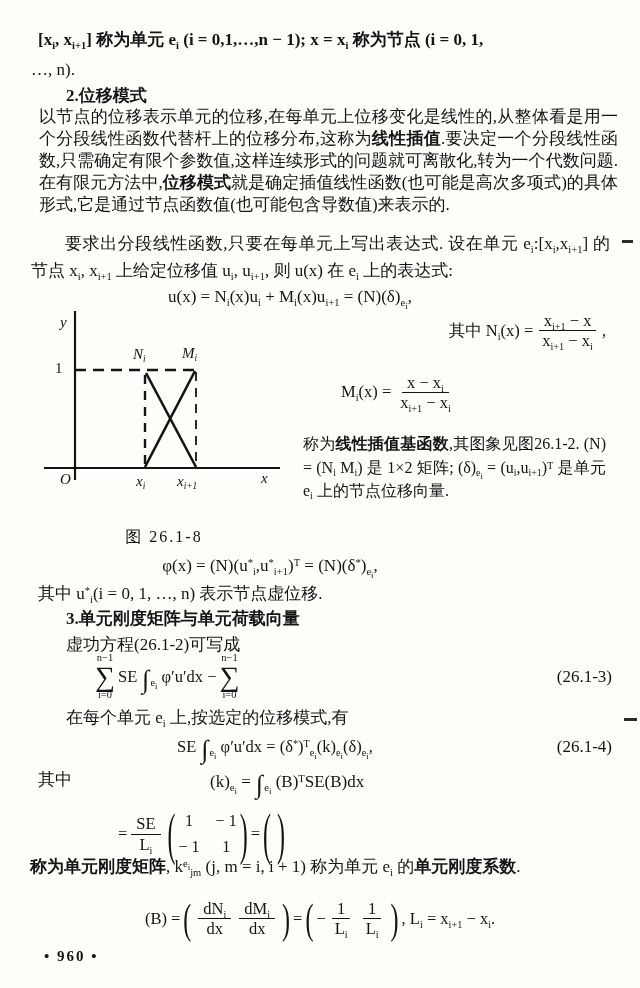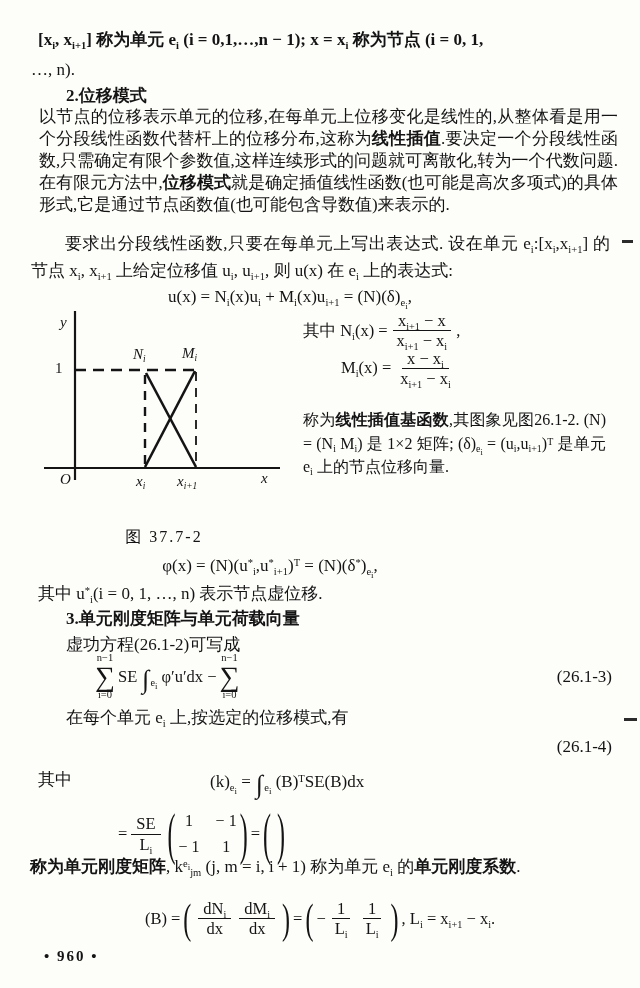--- a/index.html
+++ b/index.html
@@ -61,32 +61,32 @@
   </svg>
   <span class="fig-label" style="left:32px;top:6px;">y</span>
   <span class="fig-label" style="left:27px;top:52px;font-style:normal;">1</span>
   <span class="fig-label" style="left:105px;top:38px;">N<sub>i</sub></span>
   <span class="fig-label" style="left:154px;top:37px;">M<sub>i</sub></span>
   <span class="fig-label" style="left:32px;top:163px;">O</span>
   <span class="fig-label" style="left:108px;top:165px;">x<sub>i</sub></span>
   <span class="fig-label" style="left:149px;top:165px;">x<sub>i+1</sub></span>
   <span class="fig-label" style="left:233px;top:162px;">x</span>
 </div>
-<div class="abs caption" style="left:28px;top:527px;width:272px;text-align:center;">图  37.7-2</div>
+<div class="abs caption" style="left:28px;top:527px;width:272px;text-align:center;">图  26.1-8</div>
 
 <div class="abs" style="left:303px;top:312px;width:303px;">
-  <div class="frow math" style="font-size:16.5px;">
+  <div class="frow math" style="font-size:16.5px;justify-content:flex-end;">
     <span>其中 N<sub>i</sub>(x) =</span>
     <span class="frac">
       <span class="num">x<sub>i+1</sub> − x</span>
       <span class="den">x<sub>i+1</sub> − x<sub>i</sub></span>
     </span>
     <span>,</span>
   </div>
-  <div class="frow math" style="font-size:16.5px;margin-top:0;margin-left:38px;">
+  <div class="frow math" style="font-size:16.5px;margin-top:24px;margin-left:38px;">
     <span>M<sub>i</sub>(x) =</span>
     <span class="frac">
       <span class="num">x − x<sub>i</sub></span>
       <span class="den">x<sub>i+1</sub> − x<sub>i</sub></span>
     </span>
     <span></span>
   </div>
   <div class="just" style="font-size:16px;line-height:23.3px;margin-top:21px;">
     <span>称为</span><b>线性插值基函数</b><span class="math-run">,其图象见图26.1-2. (N) = (N<sub>i</sub> M<sub>i</sub>) 是 1×2 矩阵; (δ)<sub>e<sub>i</sub></sub> = (u<sub>i</sub>,u<sub>i+1</sub>)<sup>T</sup> 是单元 e<sub>i</sub> 上的节点位移向量.</span>
   </div>
@@ -109,20 +109,21 @@
     <span class="lim">n−1</span>
     <span class="sigma">∑</span>
     <span class="lim">i=0</span>
   </span>
   <span class="tag">(26.1-3)</span>
 </div>
 
 <div class="abs txt math" style="left:66px;top:704px;">在每个单元 e<sub>i</sub> 上,按选定的位移模式,有</div>
 
 <div class="abs frow" style="left:92px;top:737px;width:520px;font-size:16.5px;">
+  <span class="math" style="margin-left:85px;">SE <span class="int">∫</span><sub>e<sub>i</sub></sub> φ′u′dx = (δ<sup>*</sup>)<sup>T</sup><sub>e<sub>i</sub></sub>(k)<sub>e<sub>i</sub></sub>(δ)<sub>e<sub>i</sub></sub>,</span>
   <span class="tag">(26.1-4)</span>
 </div>
 
 <div class="abs txt" style="left:38px;top:766px;">其中</div>
 
 <div class="abs txt math" style="left:210px;top:768px;">(k)<sub>e<sub>i</sub></sub> = <span class="int">∫</span><sub>e<sub>i</sub></sub> (B)<sup>T</sup>SE(B)dx</div>
 
 <div class="abs frow math" style="left:118px;top:812px;font-size:16.5px;">
   <span>=</span>
   <span class="frac">

